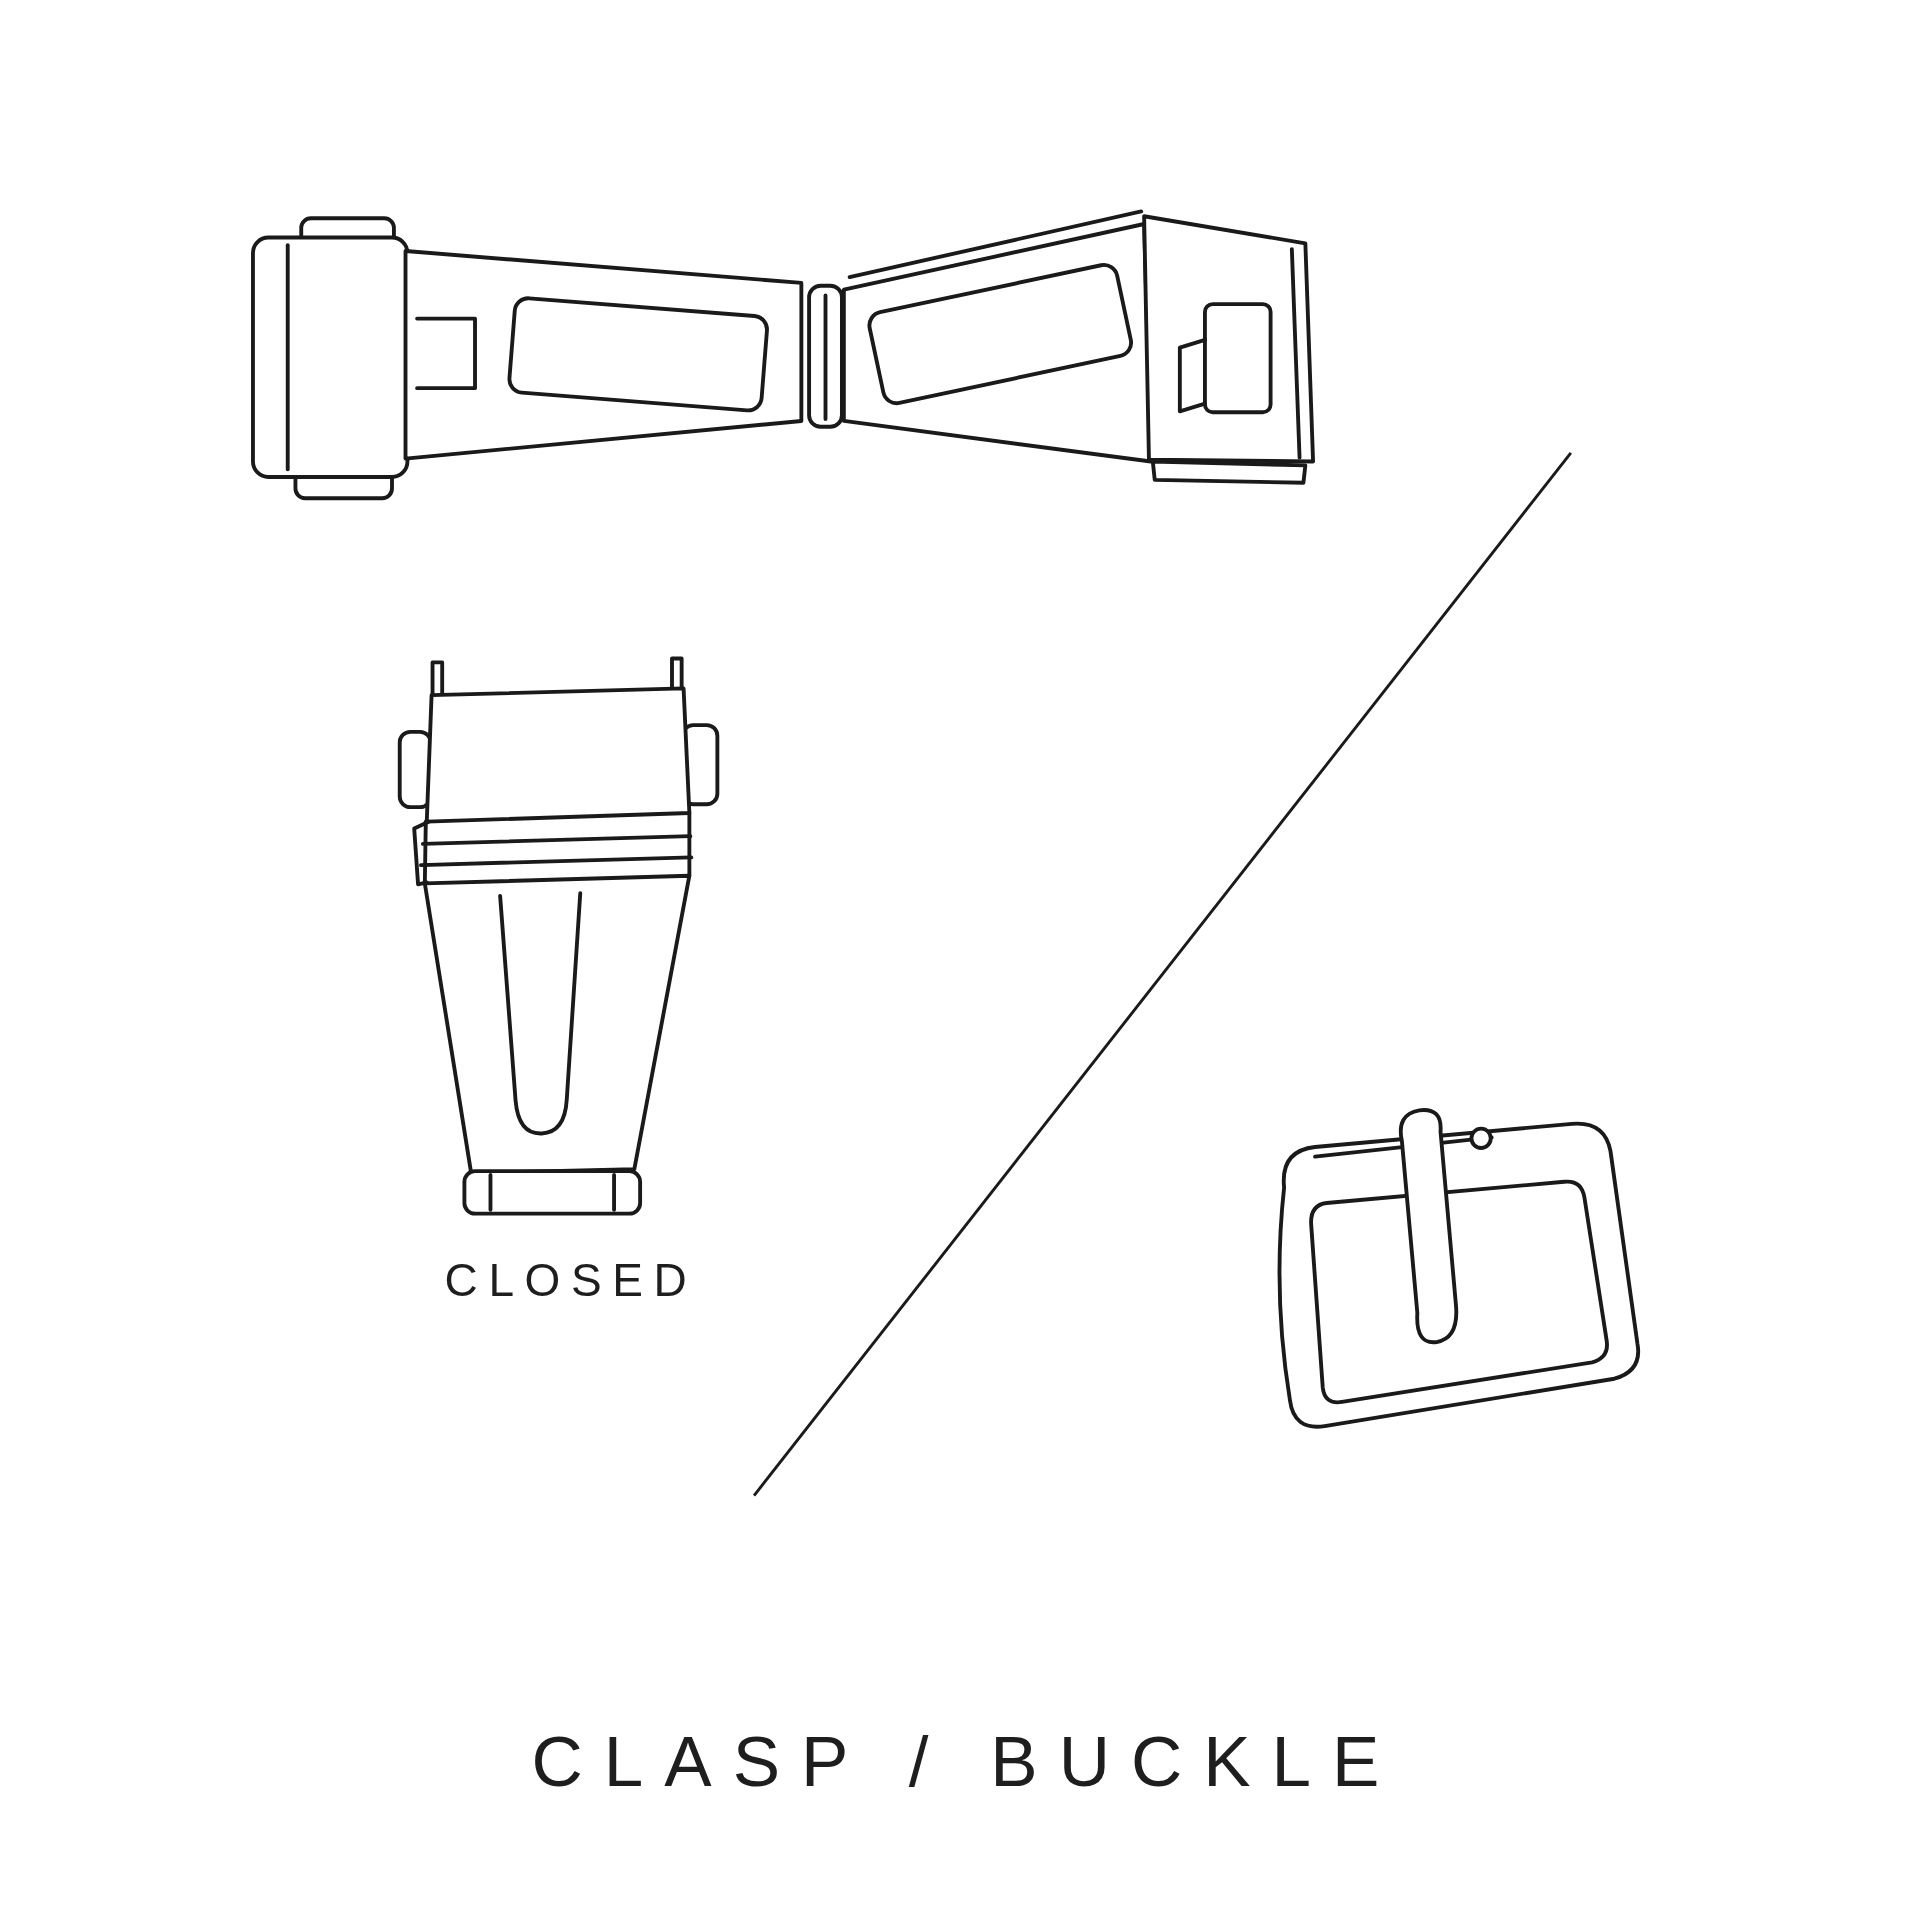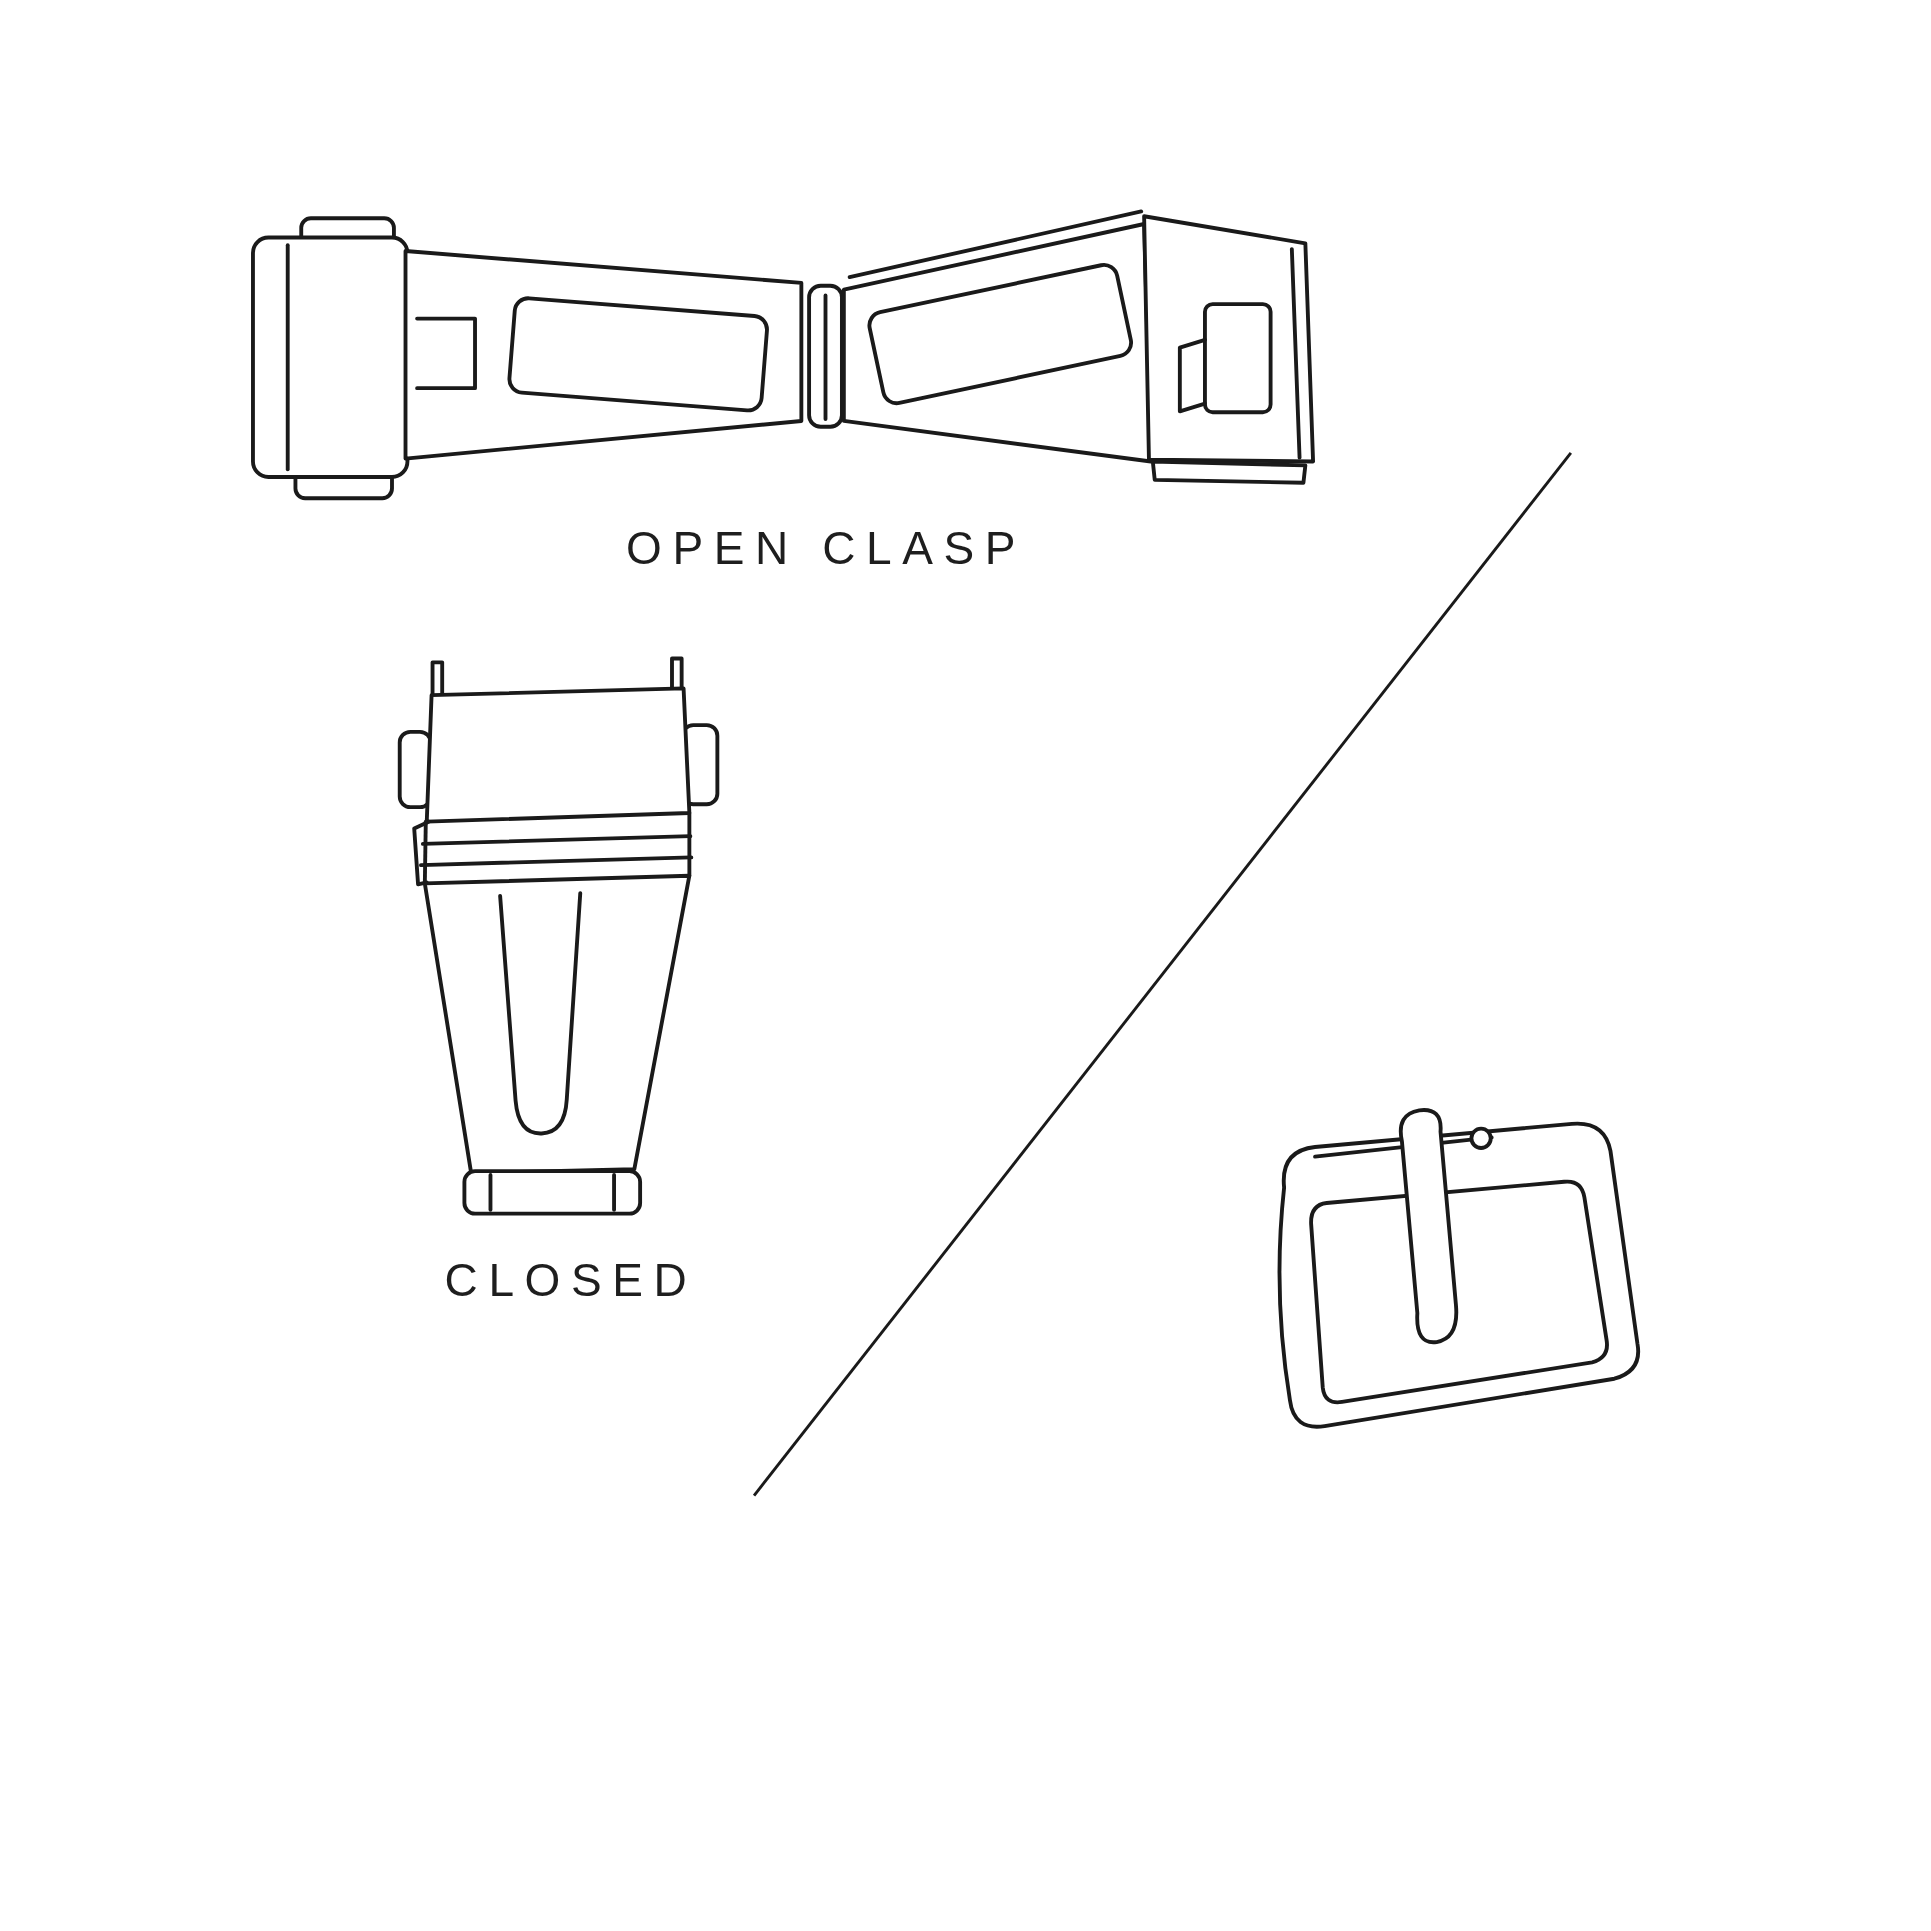--- a/index.html
+++ b/index.html
@@ -110,19 +110,19 @@
       <path d="M 1330 1230 Q 1326 1192 1362 1188 L 1628 1164 Q 1662 1161 1668 1192 L 1696 1392 Q 1701 1420 1672 1428 L 1372 1477 Q 1340 1482 1336 1450 Q 1318 1340 1330 1230 Z"></path>
 
       <path d="M 1374 1246 L 1620 1224 Q 1638 1222 1641 1240 L 1664 1388 Q 1667 1406 1649 1411 L 1390 1452 Q 1372 1455 1370 1437 L 1358 1268 Q 1357 1248 1374 1246 Z"></path>
 
       <path d="M 1452 1182 Q 1446 1154 1470 1150 Q 1494 1147 1492 1172 L 1508 1352 Q 1511 1386 1488 1390 Q 1466 1393 1468 1360 L 1452 1182 Z" fill="#ffffff"></path>
 
       <circle cx="1534" cy="1179" r="10" fill="#ffffff"></circle>
     </g>
   </svg>
 
-  <div class="label label-open-clasp">OPEN CLASP</div>
 
   <div class="label label-closed">CLOSED</div>
 
+  <div class="title">CLASP / BUCKLE</div>
 
 </div>
 
 
 </body></html>

